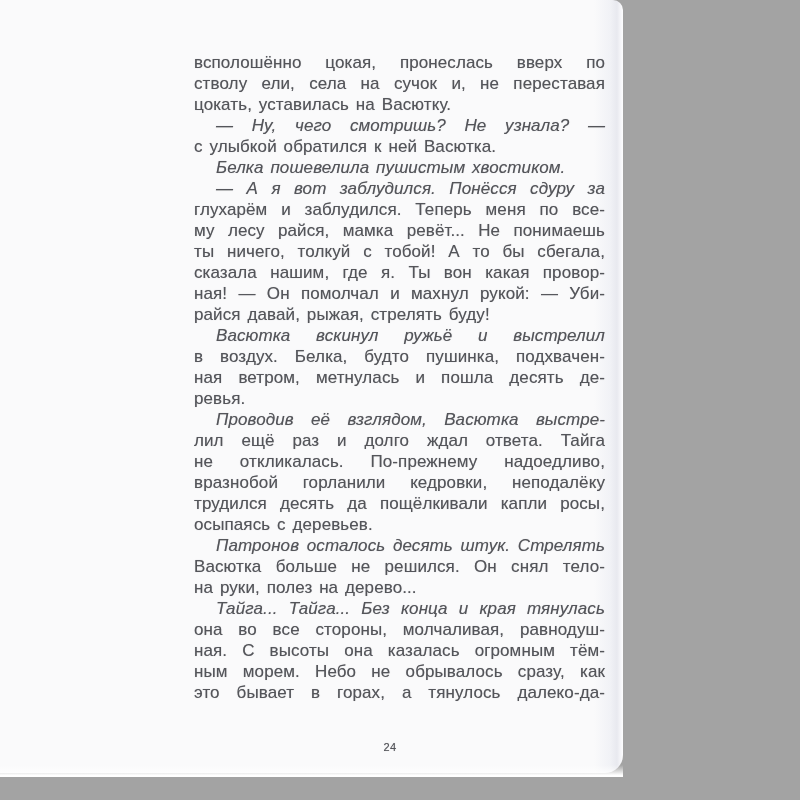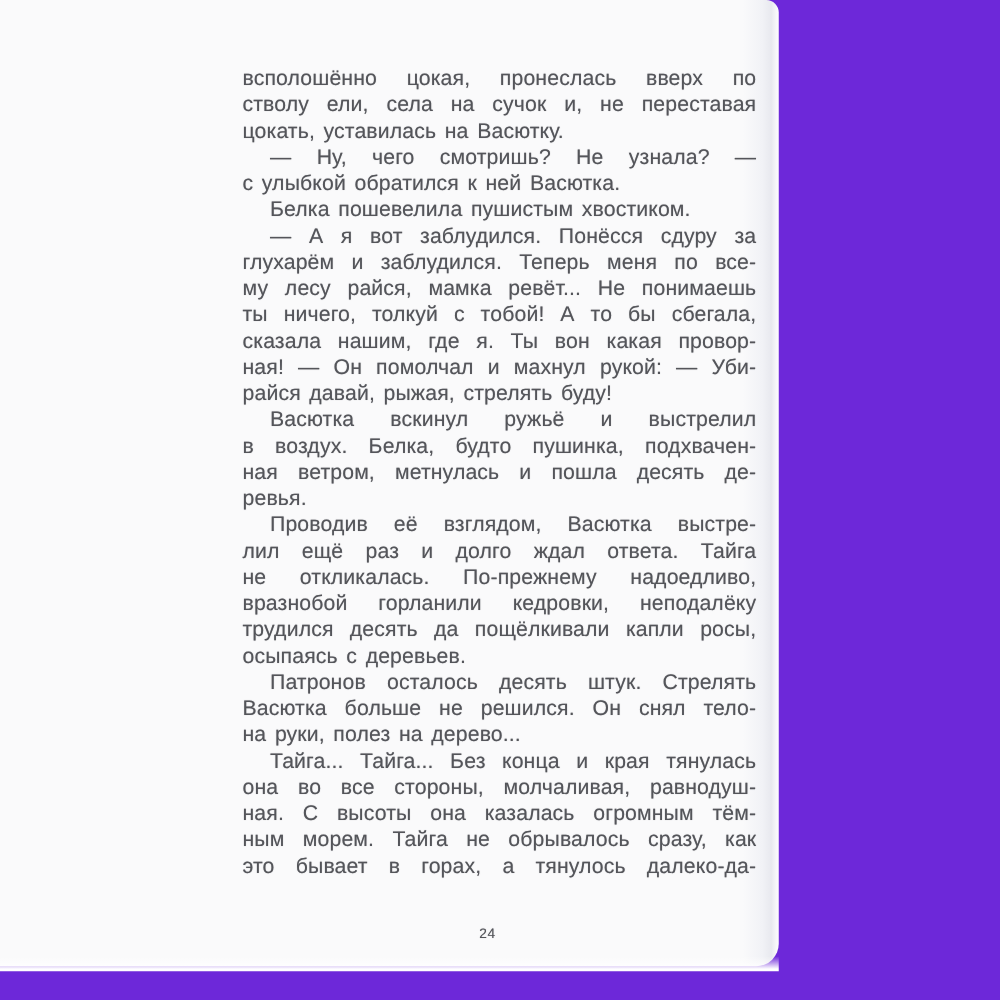--- a/index.html
+++ b/index.html
@@ -6,21 +6,21 @@
     margin: 0;
     padding: 0;
     background: #ffffff;
     font-family: "Liberation Sans", "DejaVu Sans", sans-serif;
   }
   .scene {
     position: relative;
     width: 800px;
     height: 800px;
     overflow: hidden;
-    background: #6d28d9;
+    background: #a3a3a3;
   }
   
   .paper {
     position: absolute;
     left: 0;
     top: 0;
     width: 623px;
     height: 773px;
     background:
       linear-gradient(to right,
@@ -57,20 +57,21 @@
     text-align: justify;
     text-align-last: justify;
     white-space: normal;
   }
   .line.last {
     text-align: left;
     text-align-last: left;
   }
   .line.indent {
     text-indent: 22px;
+    font-style: italic;
   }
   .page-number {
     position: absolute;
     left: 194px;
     top: 741px;
     width: 392px;
     text-align: center;
     color: var(--ink);
     font-size: 11px;
     letter-spacing: 0.5px;
@@ -105,19 +106,19 @@
         <div class="line">не откликалась. По-прежнему надоедливо,</div>
         <div class="line">вразнобой горланили кедровки, неподалёку</div>
         <div class="line">трудился десять да пощёлкивали капли росы,</div>
         <div class="line last">осыпаясь с деревьев.</div>
         <div class="line indent">Патронов осталось десять штук. Стрелять</div>
         <div class="line">Васютка больше не решился. Он снял тело-</div>
         <div class="line last">на руки, полез на дерево...</div>
         <div class="line indent">Тайга... Тайга... Без конца и края тянулась</div>
         <div class="line">она во все стороны, молчаливая, равнодуш-</div>
         <div class="line">ная. С высоты она казалась огромным тём-</div>
-        <div class="line">ным морем. Тайга не обрывалось сразу, как</div>
+        <div class="line">ным морем. Небо не обрывалось сразу, как</div>
         <div class="line">это бывает в горах, а тянулось далеко-да-</div>
       </div>
     <div class="page-number">24</div>
   </div>
   <div class="paper-bottom-fade"></div>
 </div>
 
 </body></html>

